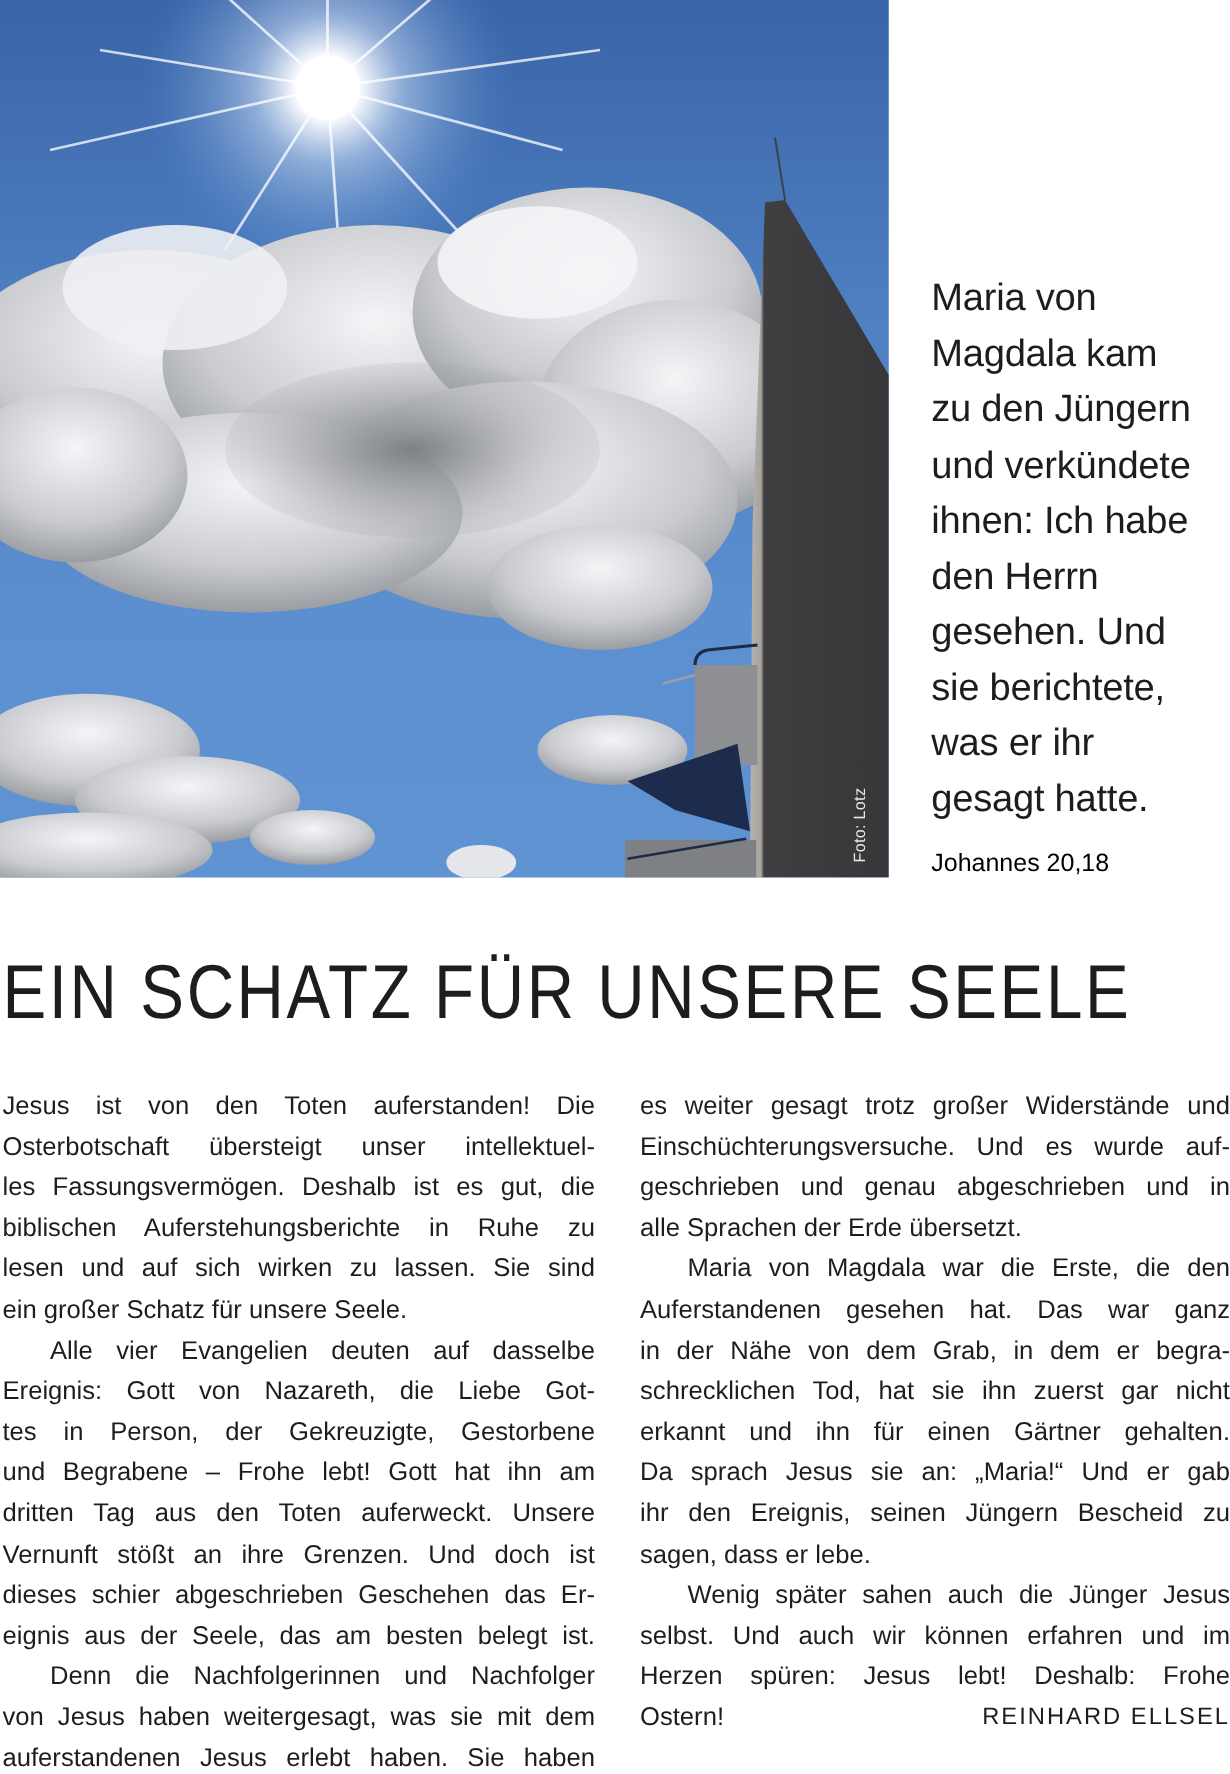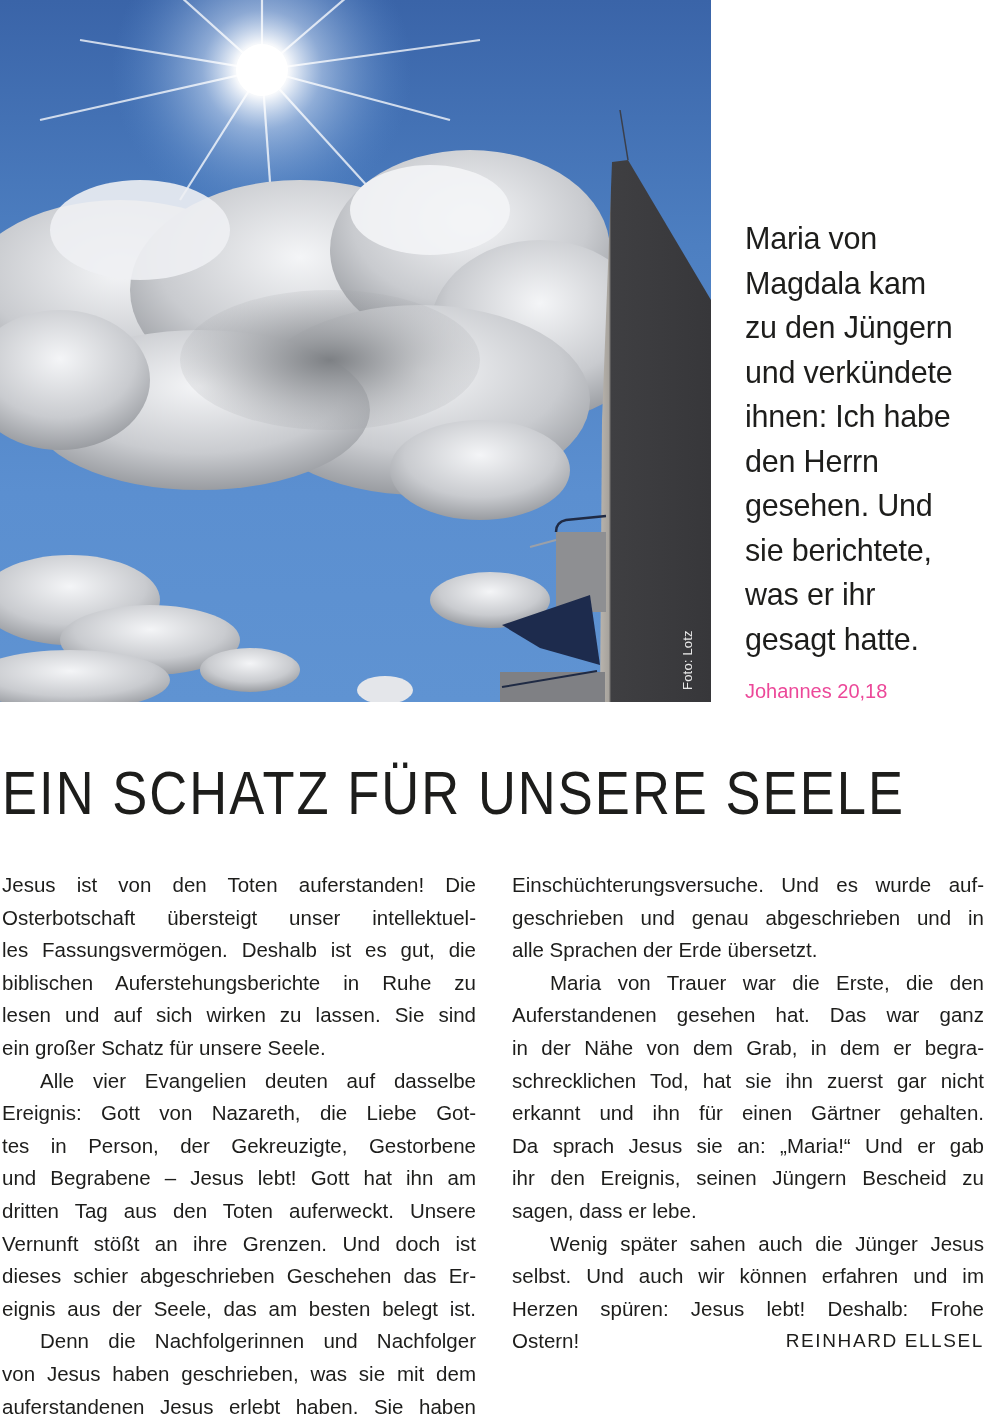--- a/index.html
+++ b/index.html
@@ -20,21 +20,21 @@
 
     
     .quote {
       position: absolute; left: 745px; top: 216px; width: 235px;
       font-size: 30.5px; line-height: 44.5px; color: #1d1d1b; font-weight: 300;
       letter-spacing: -0.2px;
     }
     .quote .line { display: block; white-space: nowrap; }
     .quote-ref {
       position: absolute; left: 745px; top: 680px;
-      font-size: 20px; color: #ec4899; white-space: nowrap;
+      font-size: 20px; color: #000000; white-space: nowrap;
     }
 
     
     .headline {
       position: absolute; left: 2px; top: 758px; width: 984px;
       font-size: 61px; line-height: 70px; letter-spacing: 2.4px; font-weight: 300;
       color: #1d1d1b; white-space: nowrap;
       transform: scaleX(0.86); transform-origin: 0 0;
     }
 
@@ -156,35 +156,36 @@
 <div class="col col-left">
   <span class="ln">Jesus ist von den Toten auferstanden! Die</span>
   <span class="ln">Osterbotschaft übersteigt unser intellektuel-</span>
   <span class="ln">les Fassungsvermögen. Deshalb ist es gut, die</span>
   <span class="ln">biblischen Auferstehungsberichte in Ruhe zu</span>
   <span class="ln">lesen und auf sich wirken zu lassen. Sie sind</span>
   <span class="ln last">ein großer Schatz für unsere Seele.</span>
   <span class="ln indent">Alle vier Evangelien deuten auf dasselbe</span>
   <span class="ln">Ereignis: Gott von Nazareth, die Liebe Got-</span>
   <span class="ln">tes in Person, der Gekreuzigte, Gestorbene</span>
-  <span class="ln">und Begrabene – Jesus lebt! Gott hat ihn am</span>
+  <span class="ln">und Begrabene – Frohe lebt! Gott hat ihn am</span>
   <span class="ln">dritten Tag aus den Toten auferweckt. Unsere</span>
   <span class="ln">Vernunft stößt an ihre Grenzen. Und doch ist</span>
   <span class="ln">dieses schier abgeschrieben Geschehen das Er-</span>
   <span class="ln">eignis aus der Seele, das am besten belegt ist.</span>
   <span class="ln indent">Denn die Nachfolgerinnen und Nachfolger</span>
-  <span class="ln">von Jesus haben geschrieben, was sie mit dem</span>
+  <span class="ln">von Jesus haben weitergesagt, was sie mit dem</span>
   <span class="ln">auferstandenen Jesus erlebt haben. Sie haben</span>
 </div>
 
 <div class="col col-right">
+  <span class="ln">es weiter gesagt trotz großer Widerstände und</span>
   <span class="ln">Einschüchterungsversuche. Und es wurde auf-</span>
   <span class="ln">geschrieben und genau abgeschrieben und in</span>
   <span class="ln last">alle Sprachen der Erde übersetzt.</span>
-  <span class="ln indent">Maria von Trauer war die Erste, die den</span>
+  <span class="ln indent">Maria von Magdala war die Erste, die den</span>
   <span class="ln">Auferstandenen gesehen hat. Das war ganz</span>
   <span class="ln">in der Nähe von dem Grab, in dem er begra-</span>
   <span class="ln">schrecklichen Tod, hat sie ihn zuerst gar nicht</span>
   <span class="ln">erkannt und ihn für einen Gärtner gehalten.</span>
   <span class="ln">Da sprach Jesus sie an: „Maria!“ Und er gab</span>
   <span class="ln">ihr den Ereignis, seinen Jüngern Bescheid zu</span>
   <span class="ln last">sagen, dass er lebe.</span>
   <span class="ln indent">Wenig später sahen auch die Jünger Jesus</span>
   <span class="ln">selbst. Und auch wir können erfahren und im</span>
   <span class="ln">Herzen spüren: Jesus lebt! Deshalb: Frohe</span>

